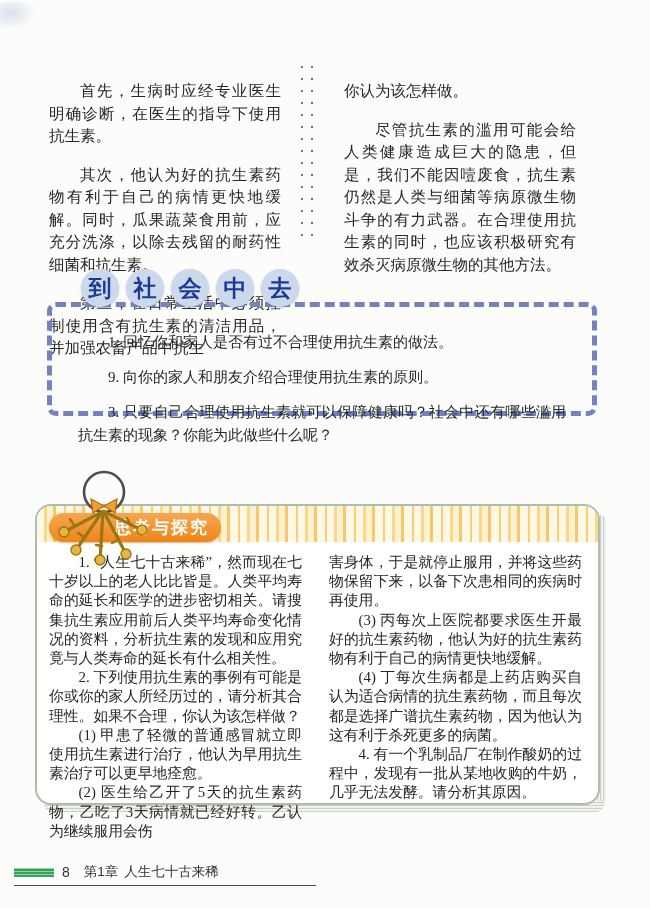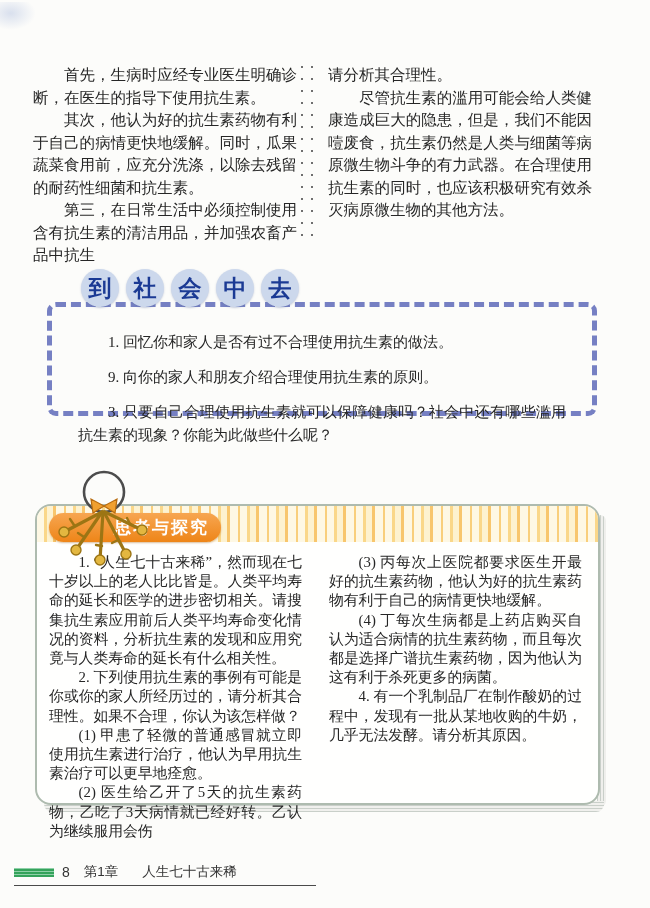--- a/index.html
+++ b/index.html
@@ -4,21 +4,21 @@
 <style>
   html,body{margin:0;padding:0;}
   body{
     width:650px;height:908px;position:relative;overflow:hidden;
     background:#fcfcfa;
     font-family:"Liberation Serif","DejaVu Serif",serif;
     color:#262626;
   }
   
   .col{position:absolute;top:64px;width:264px;font-size:15.5px;line-height:22.5px;text-align:justify;}
-  .col p{margin:0;text-indent:2em;}
+  .col p{margin:16px;text-indent:2em;}
   .col p.noindent{text-indent:0;}
   #intro-left{left:33px;}
   #intro-right{left:328px;}
   .dotline{
     position:absolute;width:2px;
     background:repeating-linear-gradient(to bottom,#6f6f6f 0 2px,transparent 2px 12px);
   }
   #divider-top-a{left:301px;top:66px;height:172px;}
   #divider-top-b{left:311px;top:66px;height:172px;}
   
@@ -79,41 +79,41 @@
     display:flex;align-items:center;
     border-bottom:1.5px solid #4a4a4a;padding-bottom:4px;
     font-family:"Liberation Sans","DejaVu Sans",sans-serif;
     font-size:13.5px;color:#333;
   }
   #footer-bar{
     width:40px;height:9px;margin-right:8px;
     background:repeating-linear-gradient(0deg,#35a35b 0 2px,#8fd0a8 2px 3px);
   }
   #footer-page{font-size:14px;margin-right:14px;}
-  #footer-chapter{margin-right:24px;}
+  #footer-chapter{margin-right:6px;}
   
   #scan-smudge{
     position:absolute;left:0;top:2px;width:36px;height:28px;
     background:radial-gradient(ellipse at 30% 40%,rgba(125,150,205,.28),transparent 70%);
   }
 </style>
 </head>
 <body>
 
 <div id="scan-smudge"></div>
 
 <div id="intro-left" class="col">
   <p>首先，生病时应经专业医生明确诊断，在医生的指导下使用抗生素。</p>
   <p>其次，他认为好的抗生素药物有利于自己的病情更快地缓解。同时，瓜果蔬菜食用前，应充分洗涤，以除去残留的耐药性细菌和抗生素。</p>
   <p>第三，在日常生活中必须控制使用含有抗生素的清洁用品，并加强农畜产品中抗生</p>
 </div>
 <div id="divider-top-a" class="dotline"></div>
 <div id="divider-top-b" class="dotline"></div>
 <div id="intro-right" class="col">
-  <p class="noindent">请分析其合理性。</p>
+  <p class="noindent">你认为该怎样做。</p>
   <p>尽管抗生素的滥用可能会给人类健康造成巨大的隐患，但是，我们不能因噎废食，抗生素仍然是人类与细菌等病原微生物斗争的有力武器。在合理使用抗生素的同时，也应该积极研究有效杀灭病原微生物的其他方法。</p>
 </div>
 
 <div id="society-header">
   <div class="char-circle">到</div>
   <div class="char-circle">社</div>
   <div class="char-circle">会</div>
   <div class="char-circle">中</div>
   <div class="char-circle">去</div>
 </div>
@@ -130,20 +130,21 @@
   <div id="think-pill">
     <span>思考与探究</span>
   </div>
   <div id="think-left" class="tcol">
     <p>1. “人生七十古来稀”，然而现在七十岁以上的老人比比皆是。人类平均寿命的延长和医学的进步密切相关。请搜集抗生素应用前后人类平均寿命变化情况的资料，分析抗生素的发现和应用究竟与人类寿命的延长有什么相关性。</p>
     <p>2. 下列使用抗生素的事例有可能是你或你的家人所经历过的，请分析其合理性。如果不合理，你认为该怎样做？</p>
     <p>(1) 甲患了轻微的普通感冒就立即使用抗生素进行治疗，他认为早用抗生素治疗可以更早地痊愈。</p>
     <p>(2) 医生给乙开了5天的抗生素药物，乙吃了3天病情就已经好转。乙认为继续服用会伤</p>
   </div>
   <div id="think-right" class="tcol">
+    <p class="noindent">害身体，于是就停止服用，并将这些药物保留下来，以备下次患相同的疾病时再使用。</p>
     <p>(3) 丙每次上医院都要求医生开最好的抗生素药物，他认为好的抗生素药物有利于自己的病情更快地缓解。</p>
     <p>(4) 丁每次生病都是上药店购买自认为适合病情的抗生素药物，而且每次都是选择广谱抗生素药物，因为他认为这有利于杀死更多的病菌。</p>
     <p>4. 有一个乳制品厂在制作酸奶的过程中，发现有一批从某地收购的牛奶，几乎无法发酵。请分析其原因。</p>
   </div>
 </div>
 <div id="divider-think" class="dotline"></div>
 
 <svg id="keyring" width="118" height="100" viewBox="0 0 118 100">
   <circle cx="54" cy="24" r="20" fill="none" stroke="#4c4c4c" stroke-width="2.6"></circle>
   <g stroke="#9c7514" stroke-width="3.2" stroke-linecap="round" fill="#e3b740">

